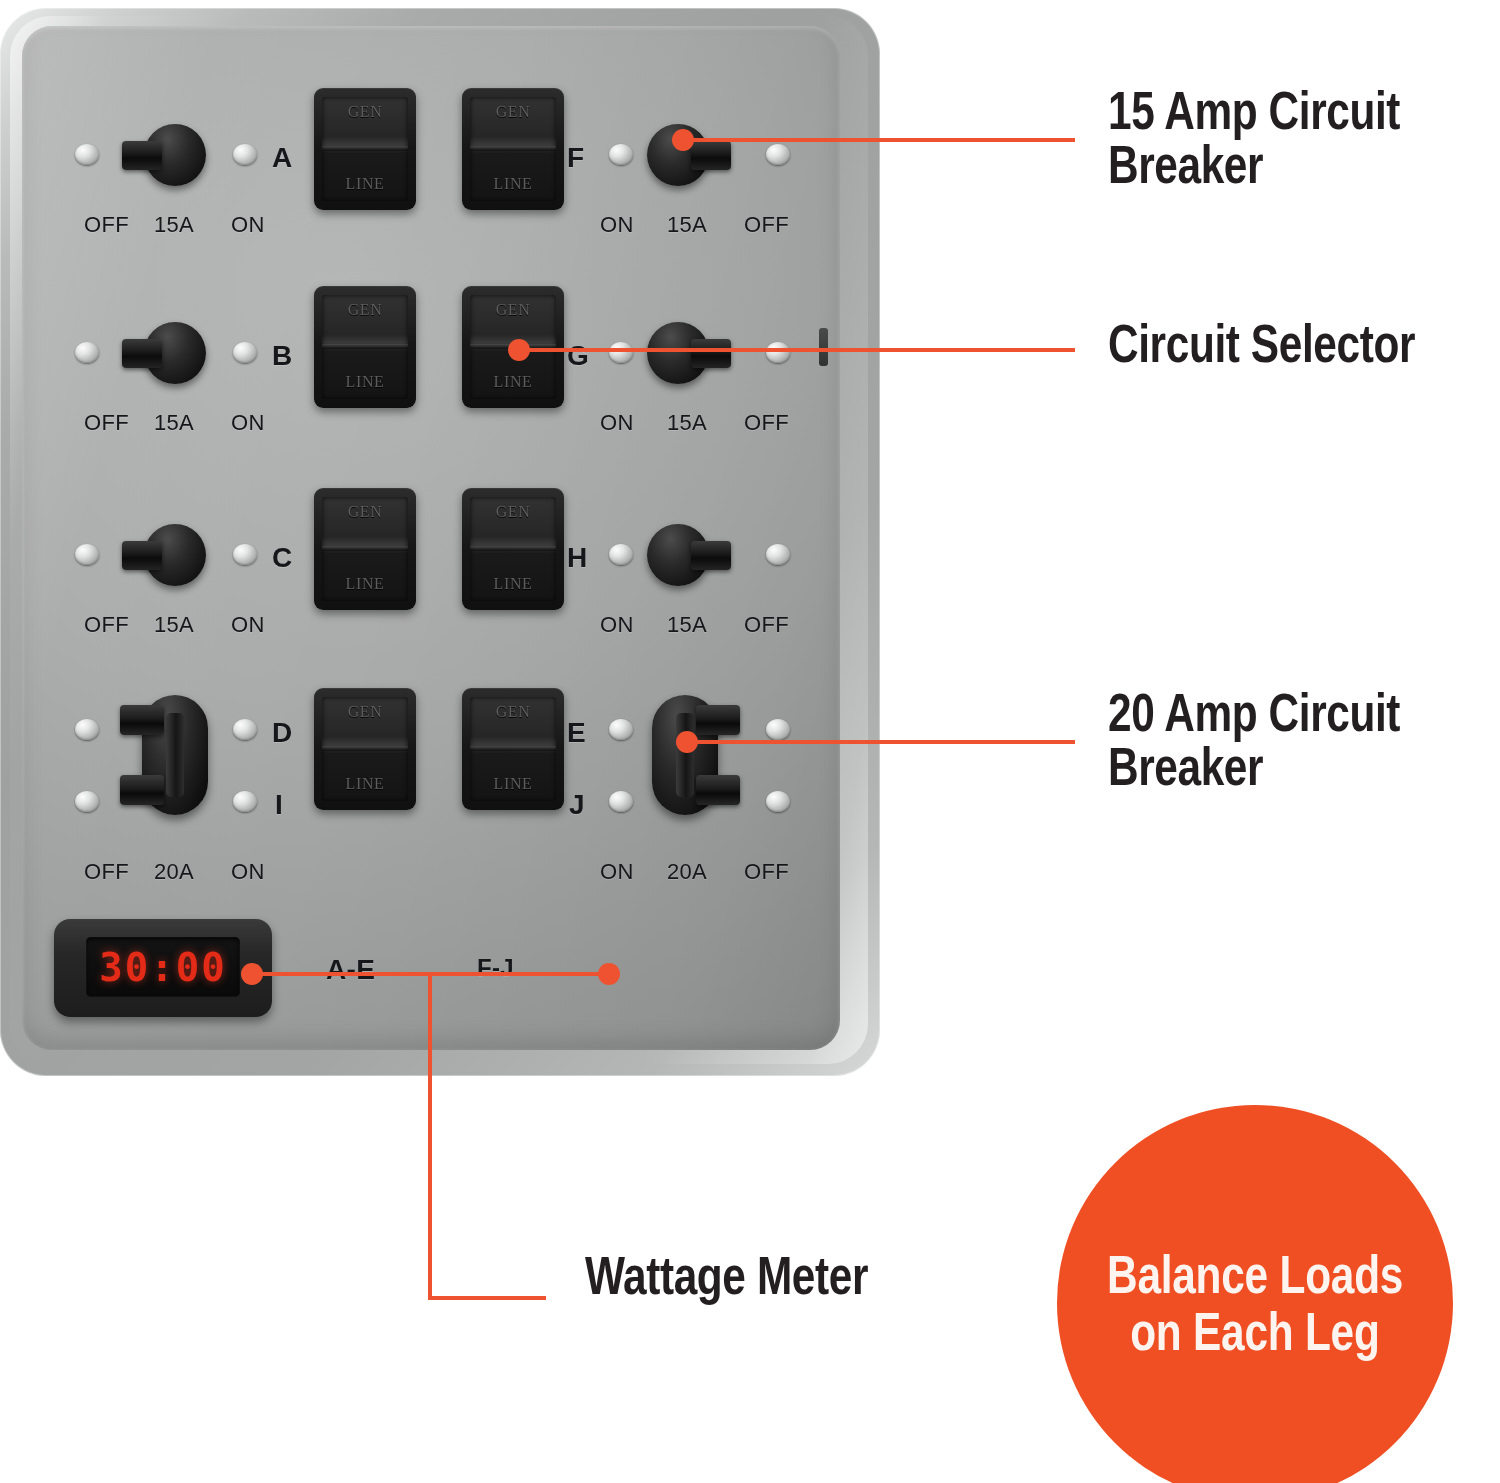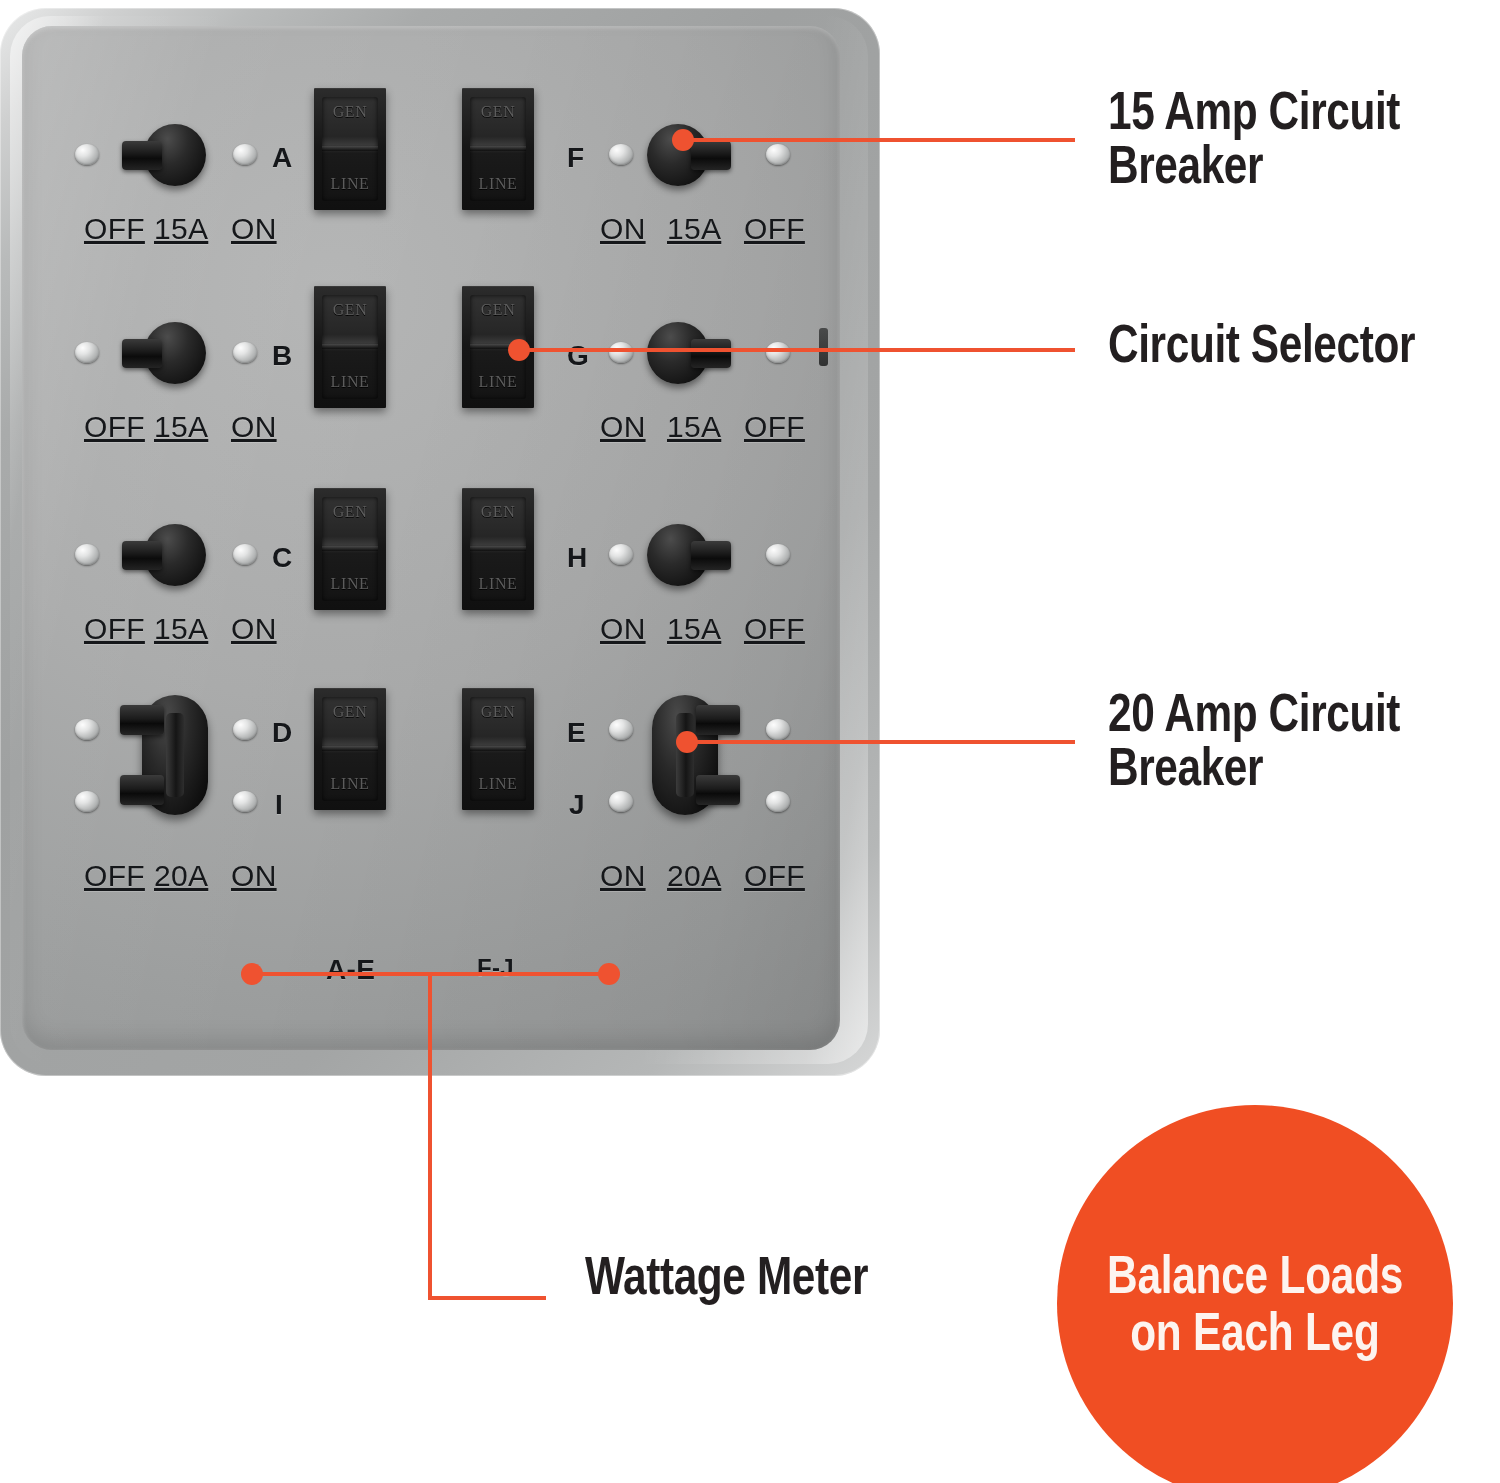--- a/index.html
+++ b/index.html
@@ -59,38 +59,38 @@
     background:linear-gradient(180deg,#3b3b3b 0%,#1c1c1c 45%,#0a0a0a 62%,#262626 100%);
     box-shadow:0 2px 4px rgba(0,0,0,.5);}
   .brk20 .lever.top{top:10px;}
   .brk20 .lever.bot{bottom:10px;}
   .brk20.left .lever{left:-22px;}
   .brk20.right .lever{right:-22px;}
   .brk20 .spine{position:absolute;left:50%;top:18px;bottom:18px;width:18px;margin-left:-9px;border-radius:5px;
     background:linear-gradient(90deg,#3c3c3c,#151515 55%,#2e2e2e);}
 
   
-  .rocker{position:absolute;width:72px;height:122px;border-radius:1px;
+  .rocker{position:absolute;width:102px;height:122px;border-radius:9px;
     background:linear-gradient(180deg,#2c2c2c 0%,#161616 50%,#101010 100%);
     box-shadow:0 4px 8px rgba(0,0,0,.42), inset 0 1px 0 rgba(255,255,255,.07);
     padding:9px 8px;box-sizing:border-box;}
   .rocker .face{position:relative;width:100%;height:100%;border-radius:3px;
     background:linear-gradient(180deg,#323232 0%,#262626 38%,#3a3a3a 46%,#1a1a1a 54%,#141414 100%);
     box-shadow:inset 0 0 5px rgba(0,0,0,.8);
     display:flex;flex-direction:column;align-items:center;justify-content:space-between;
     padding:7px 0 9px;box-sizing:border-box;}
   .rocker .t{font-family:"Liberation Serif",serif;font-size:16px;letter-spacing:.6px;
     color:#5c5c5c;text-shadow:0 1px 0 rgba(0,0,0,.9);line-height:1;}
   .rocker .ridge{position:absolute;left:0;right:0;top:47%;height:5px;
     background:linear-gradient(180deg,rgba(255,255,255,.10),rgba(0,0,0,.55));}
 
   
   .plbl{position:absolute;color:#15171a;font-size:25px;font-weight:700;letter-spacing:.3px;
         text-shadow:0 1px 0 rgba(255,255,255,.18);}
-  .plbl.sm{font-size:30px;font-weight:400;text-decoration:underline;}
+  .plbl.sm{font-size:22px;font-weight:400;}
   .plbl.ltr{font-size:28px;font-weight:700;}
 
   
   .meter{position:absolute;width:218px;height:98px;border-radius:16px;
     background:linear-gradient(180deg,#3a3a3a 0%,#272727 35%,#1d1d1d 100%);
     box-shadow:0 5px 10px rgba(0,0,0,.4);}
   .meter .glass{position:absolute;left:32px;top:18px;right:32px;bottom:20px;border-radius:5px;
     background:linear-gradient(180deg,#141414,#0a0a0a);
     box-shadow:inset 0 2px 5px rgba(0,0,0,.9), inset 0 0 0 1px rgba(255,255,255,.05);
     display:flex;align-items:center;justify-content:center;}
@@ -270,20 +270,25 @@
         <div class="lever top"></div>
         <div class="lever bot"></div>
       </div>
       <div class="screw" style="left:744px; top:693px;"></div>
       <div class="screw" style="left:744px; top:765px;"></div>
       <span class="plbl sm" style="left:578px; top:833px;">ON</span>
       <span class="plbl sm" style="left:645px; top:833px;">20A</span>
       <span class="plbl sm" style="left:722px; top:833px;">OFF</span>
     </div>
 
+    <div class="meter" style="left:32px; top:893px;">
+      <div class="glass">
+        <span class="seg">30:00</span>
+      </div>
+    </div>
     <span class="plbl" style="left:304px; top:928px;font-size:28px;">A-E</span>
     <span class="plbl" style="left:455px; top:928px;font-size:24px;">F-J</span>
   </div>
 </div>
 
 <div class="co-dot" style="left:672px; top:129px;"></div>
 <div class="co-line co-h" style="left:683px; top:138px; width:392px;"></div>
 <div class="co-text" style="left:1108px; top:84px;">
   <div>15 Amp Circuit</div>
   <div>Breaker</div>

